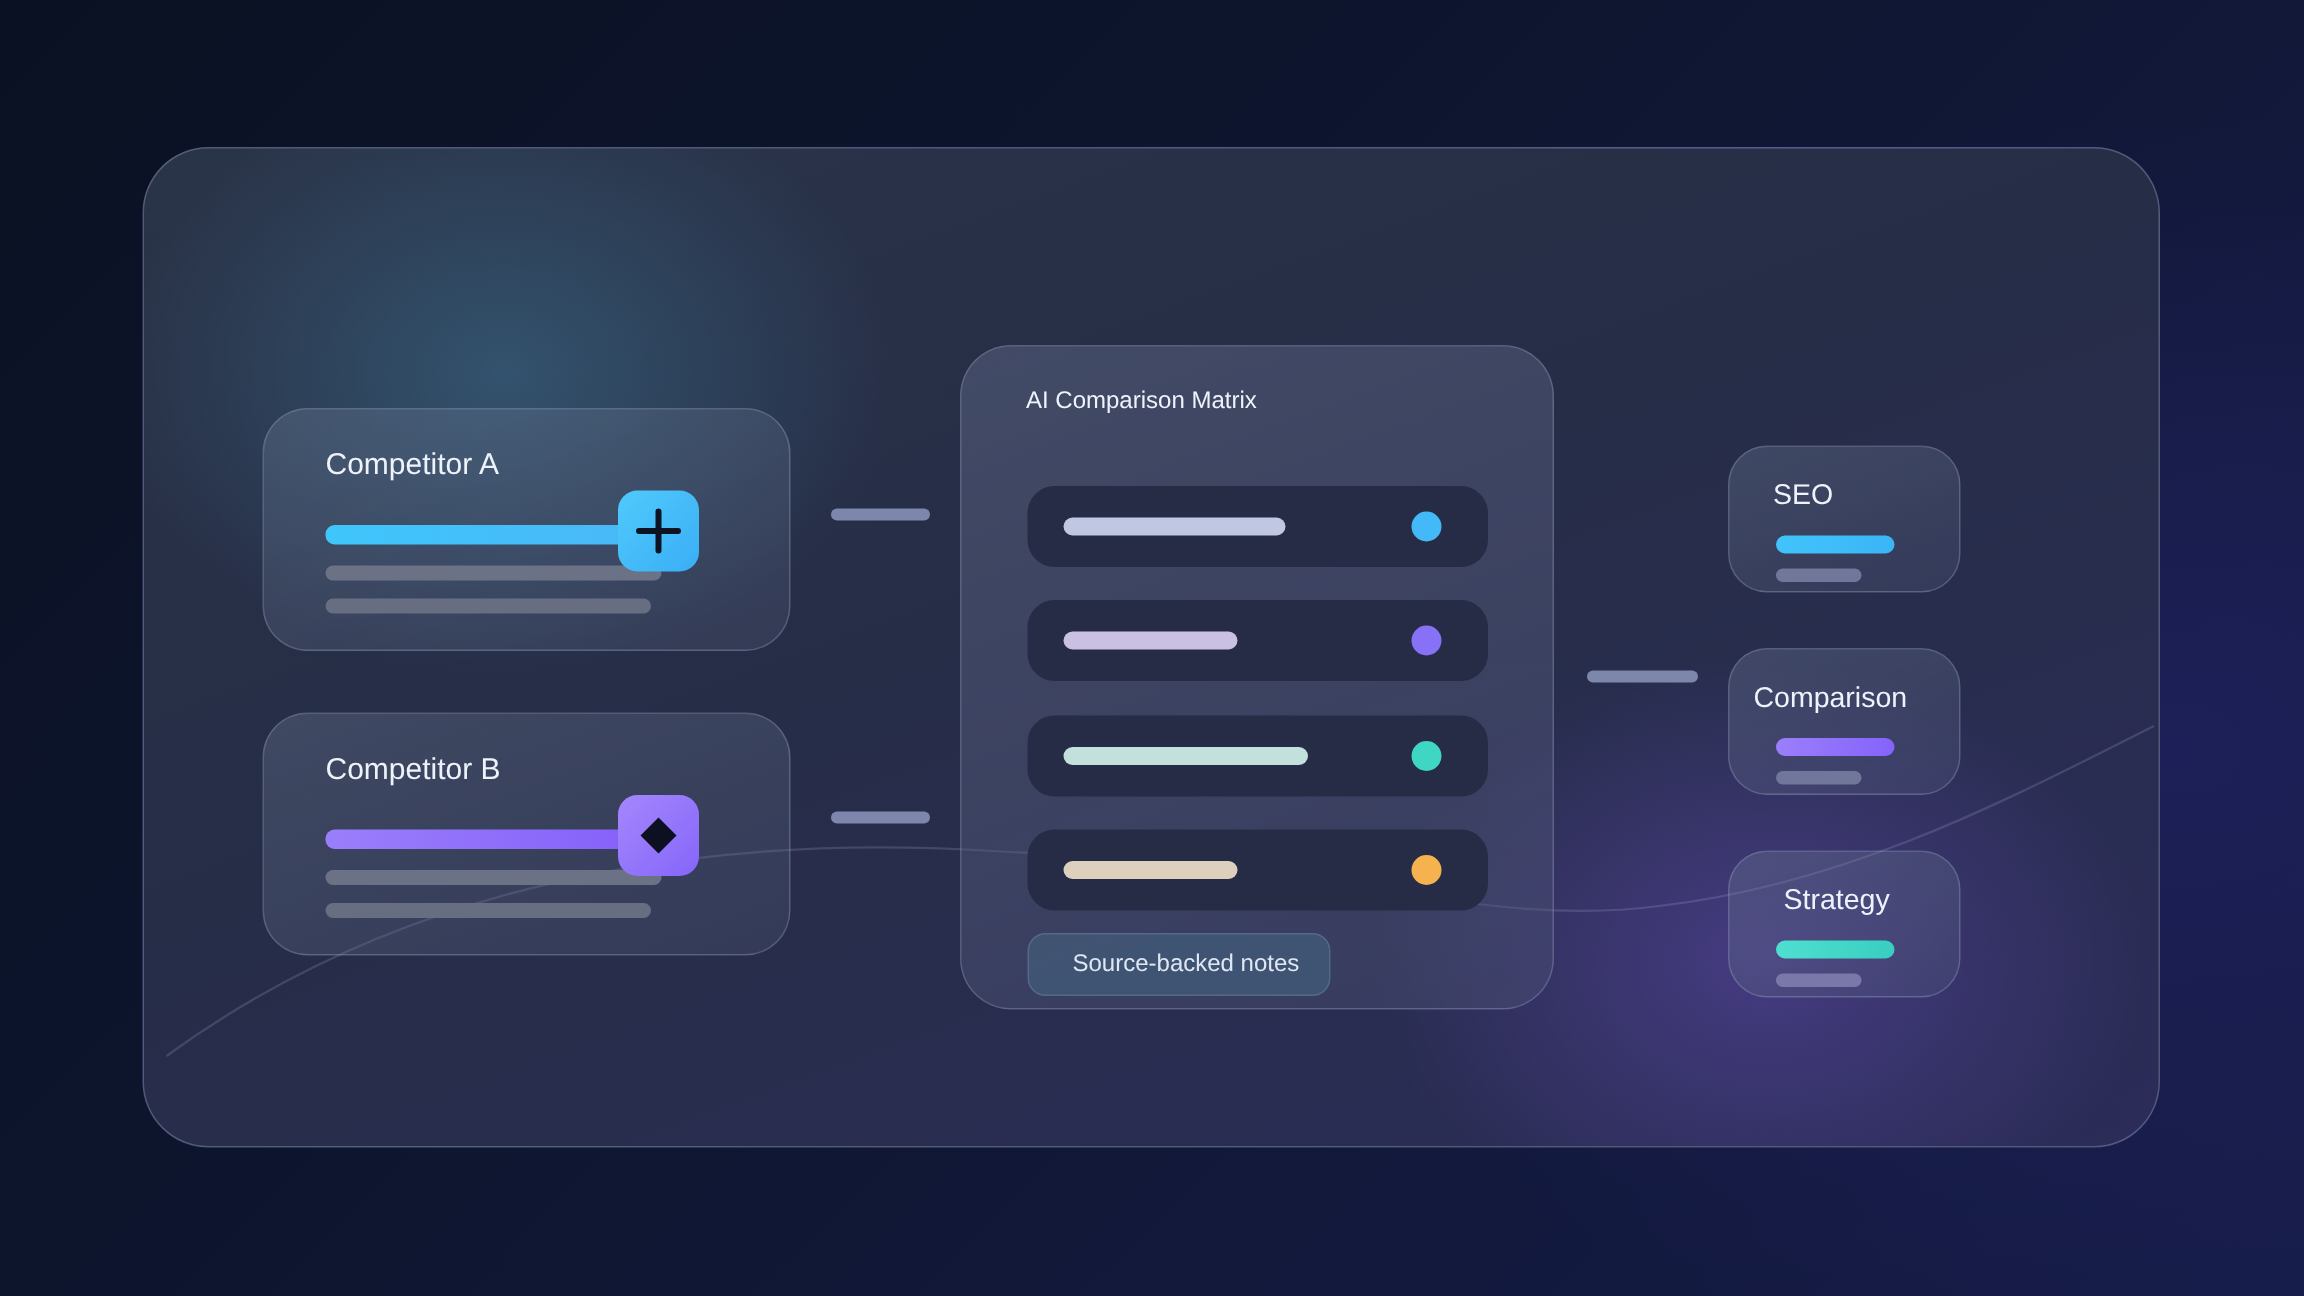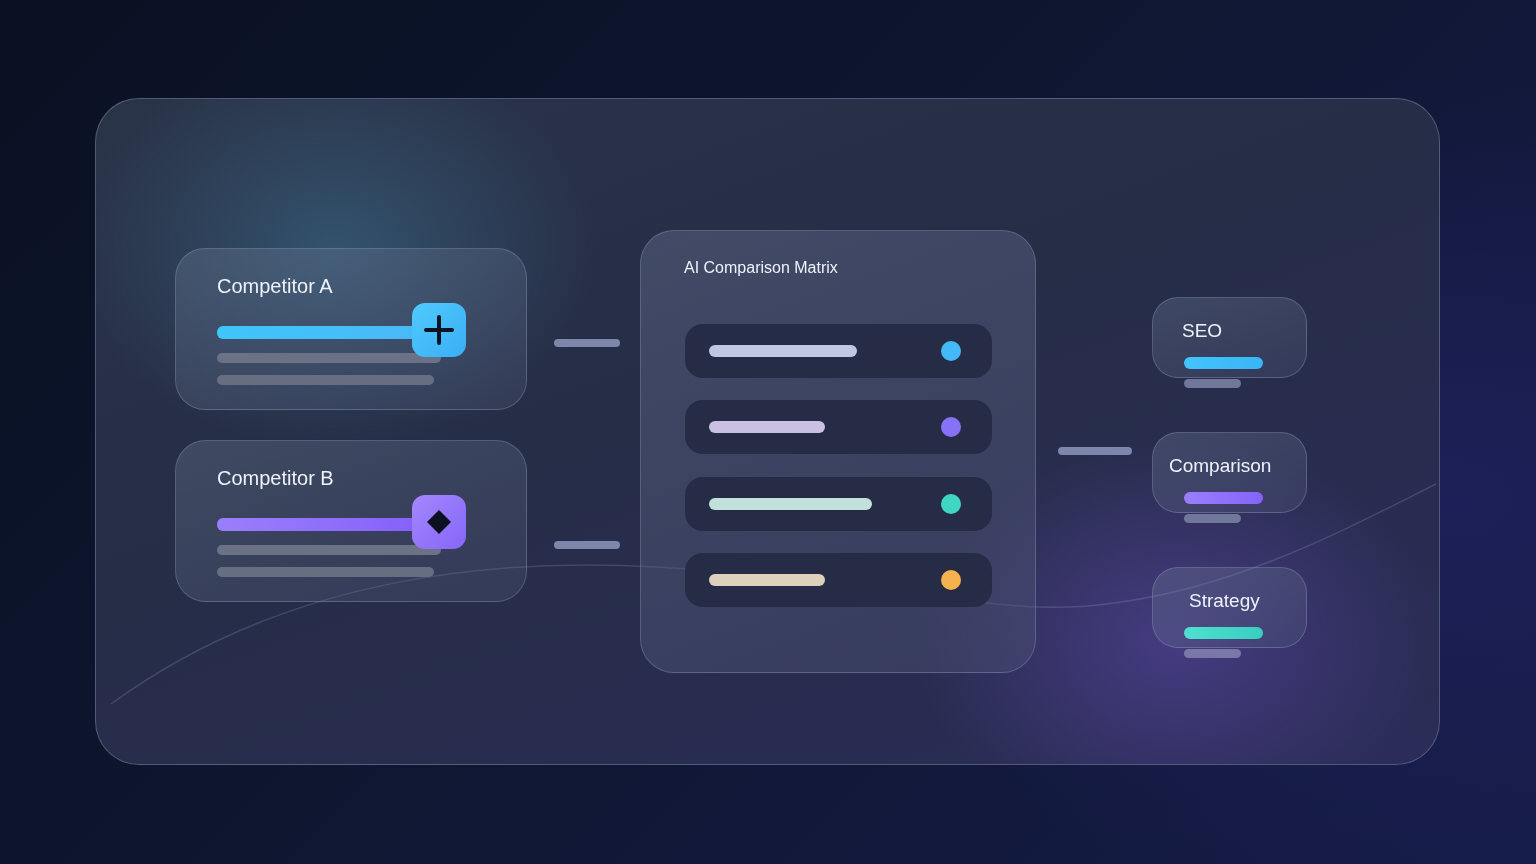--- a/index.html
+++ b/index.html
@@ -44,47 +44,47 @@
     background:#262c45;
   }
   .row .rbar { position:absolute; left:24px; top:21px; height:12px; border-radius:6px; }
   .row .dot { position:absolute; left:256px; top:17px; width:20px; height:20px; border-radius:50%; }
   .notes {
     position:absolute; left:44px; top:391px; width:202px; height:42px; border-radius:12px;
     background:rgba(70,100,130,0.55); border:1px solid rgba(120,150,180,0.35);
     box-sizing:border-box; font-size:16px; color:#dfe7f5;
     display:flex; align-items:center; padding-left:29px;
   }
-  .out { width:155px; height:81px; border-radius:26px; }
+  .out { width:155px; height:98px; border-radius:26px; }
   .out .title { position:absolute; top:22px; font-size:19px; color:#eef2fb; width:100%; }
   .out .b1 { left:31px; top:59px; width:79px; height:12px; }
   .out .b2 { left:31px; top:81px; width:57px; height:9px; background:#70779a; }
 </style>
 </head>
 <body>
 
 <div class="frame">
   <svg class="curve" width="1345" height="667">
     <path d="M 15 605 C 200 470, 420 460, 560 468 C 800 480, 900 520, 1010 505 C 1140 490, 1250 430, 1340 385" fill="none" stroke="rgba(170,170,220,0.22)" stroke-width="1.5"></path>
   </svg>
 </div>
 
-<div class="card comp" style="left:175px; top:248px;">
+<div class="card comp" style="left:175px; top:272px;">
   <div class="title">Competitor A</div>
   <div class="bar main" style="background:linear-gradient(90deg,#3fc6fb,#49b8f7);"></div>
   <div class="bar l1"></div>
   <div class="bar l2"></div>
   <div class="handle" style="background:linear-gradient(135deg,#50cafc,#3aaef5);">
     <svg width="36" height="36" viewBox="0 0 36 36">
       <path d="M18 5 V31 M5 18 H31" stroke="#0c1424" stroke-width="4" stroke-linecap="round"></path>
     </svg>
   </div>
 </div>
 
-<div class="card comp" style="left:175px; top:440px;border-radius:31px;">
+<div class="card comp" style="left:175px; top:475px;">
   <div class="title">Competitor B</div>
   <div class="bar main" style="background:linear-gradient(90deg,#9a7ffb,#8560fa);"></div>
   <div class="bar l1"></div>
   <div class="bar l2"></div>
   <div class="handle" style="background:linear-gradient(135deg,#a487fc,#8566fa);">
     <svg width="28" height="28" viewBox="0 0 28 28">
       <path d="M14 2 L26 14 L14 26 L2 14 Z" fill="#0c1020"></path>
     </svg>
   </div>
 </div>
@@ -104,20 +104,21 @@
     <div class="dot" style="background:#8772f7;"></div>
   </div>
   <div class="row" style="top:246px;">
     <div class="rbar" style="width:163px; background:#c2e0dc;"></div>
     <div class="dot" style="background:#3fd6c4;"></div>
   </div>
   <div class="row" style="top:322px;">
     <div class="rbar" style="width:116px; background:#ddd1bd;"></div>
     <div class="dot" style="background:#f6b24e;"></div>
   </div>
+  <div class="notes">Source-backed notes</div>
 </div>
 
 <div class="card out" style="left:1152px; top:297px;">
   <div class="title" style="left:29px;">SEO</div>
   <div class="bar b1" style="background:linear-gradient(90deg,#42c4fb,#3ab5f6);"></div>
   <div class="bar b2"></div>
 </div>
 <div class="card out" style="left:1152px; top:432px;">
   <div class="title" style="left:16px;">Comparison</div>
   <div class="bar b1" style="background:linear-gradient(90deg,#9a7ffb,#8563fa);"></div>

